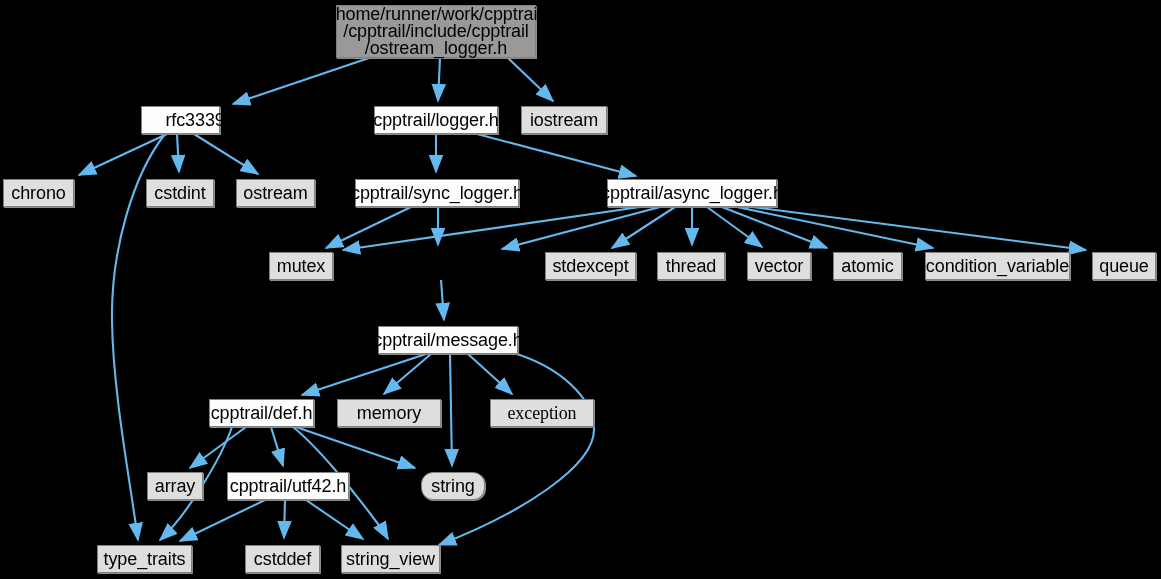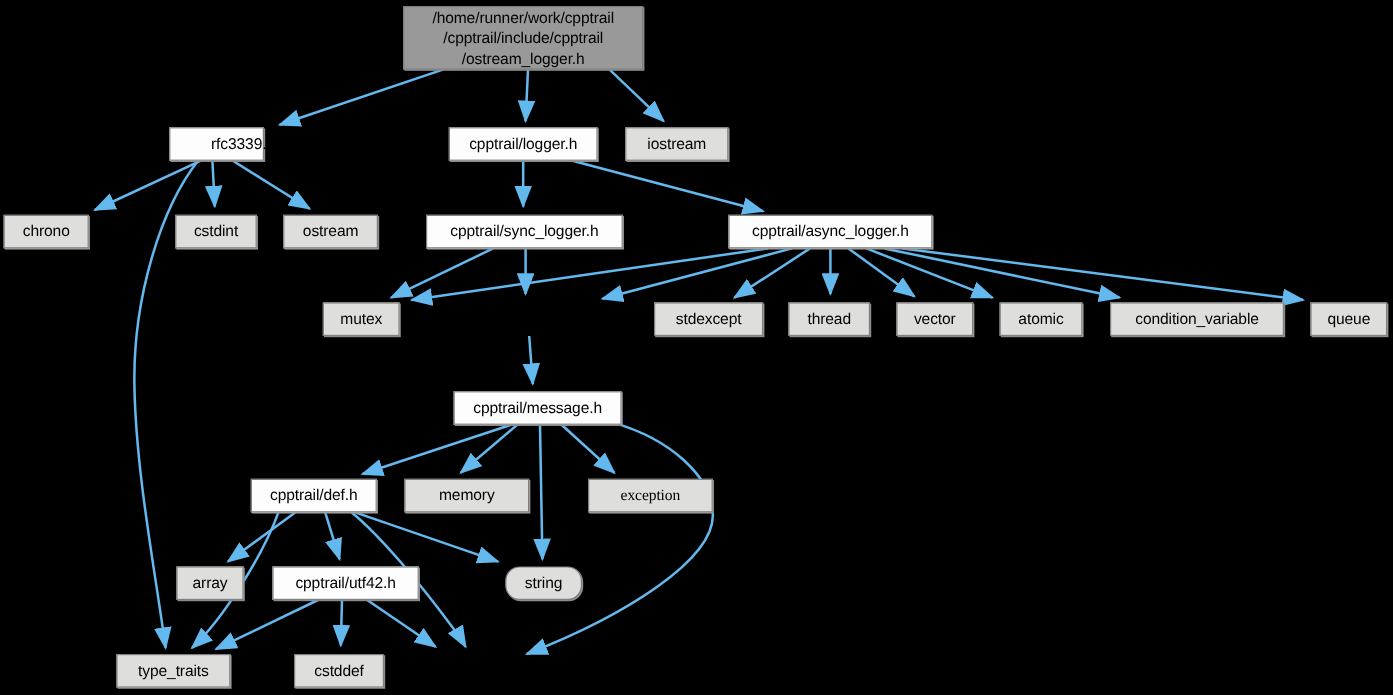--- a/index.html
+++ b/index.html
@@ -30,21 +30,21 @@
     width: 1161px;
     height: 579px;
   }
   .node {
     position: absolute;
     box-sizing: border-box;
     display: flex;
     align-items: center;
     justify-content: center;
     text-align: center;
-    font-size: 13px;
+    font-size: 18px;
     line-height: 16px;
     color: #000000;
     white-space: pre;
     letter-spacing: -0.1px;
   }
   .node.sys {
     background: #dededc;
     border: 1px solid #808080;
     box-shadow: 1px 1px 0 0 #8c8c8c;
   }
@@ -127,14 +127,15 @@
       <div class="node sys" style="left: 1092px; top: 252px; width: 64px; height: 28px;">queue</div>
       <div class="node proj" style="left: 378px; top: 326px; width: 140px; height: 28px;">cpptrail/message.h</div>
       <div class="node proj" style="left: 209px; top: 399px; width: 105px; height: 28px;">cpptrail/def.h</div>
       <div class="node sys" style="left: 337px; top: 399px; width: 104px; height: 28px;">memory</div>
       <div class="node sys" style="left: 490px; top: 399px; width: 104px; height: 28px; font-family: Liberation Serif, serif;">exception</div>
       <div class="node sys" style="left: 147px; top: 472px; width: 56px; height: 28px;">array</div>
       <div class="node proj" style="left: 227px; top: 472px; width: 122px; height: 28px;">cpptrail/utf42.h</div>
       <div class="node sys" style="left: 421px; top: 472px; width: 64px; height: 28px; border-radius: 12px;">string</div>
       <div class="node sys" style="left: 97px; top: 545px; width: 95px; height: 28px;">type_traits</div>
       <div class="node sys" style="left: 245px; top: 545px; width: 75px; height: 28px;">cstddef</div>
+      <div class="node sys" style="left: 341px; top: 545px; width: 99px; height: 28px;">string_view</div>
     </div>
 </div>
 
 </body></html>

